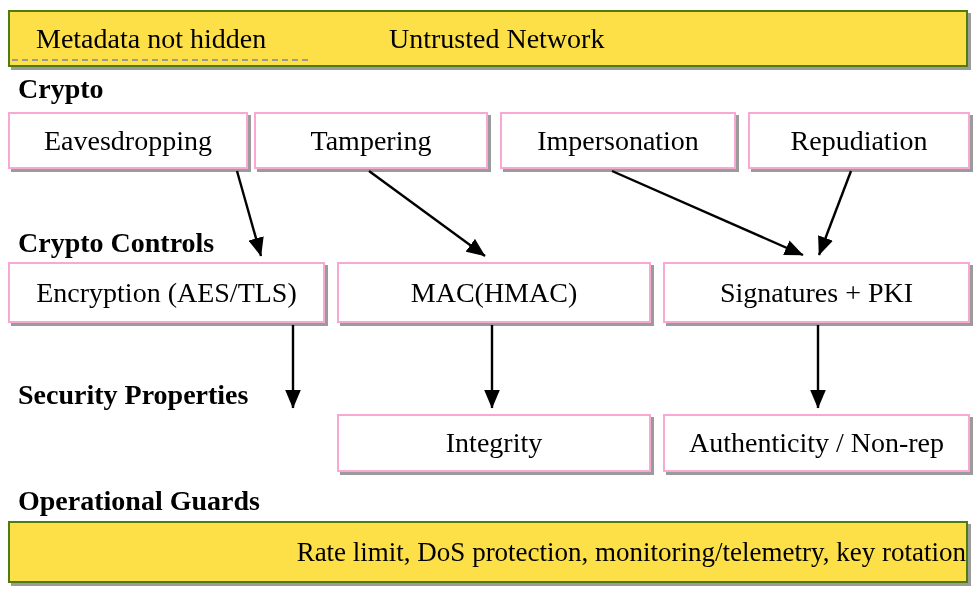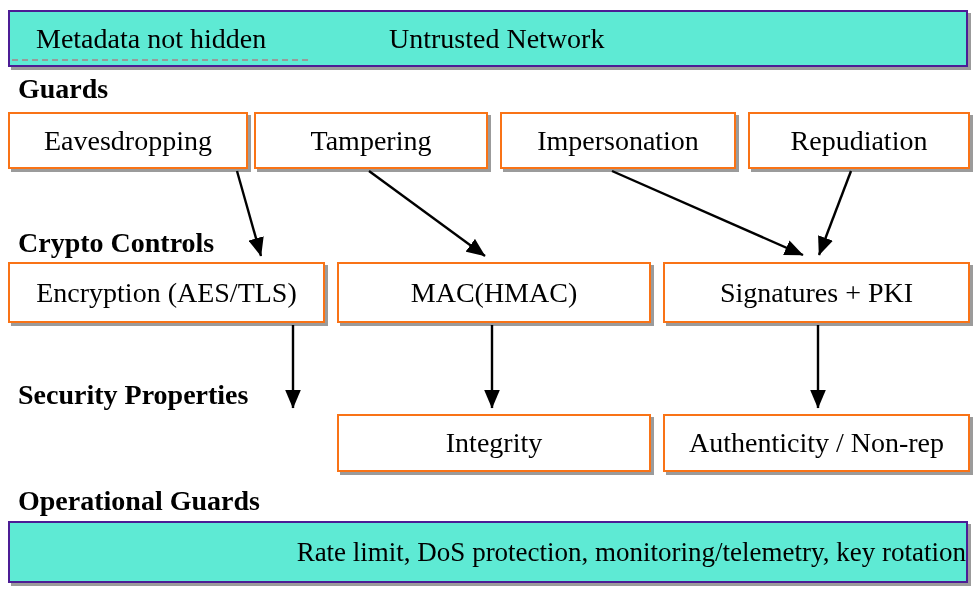--- a/index.html
+++ b/index.html
@@ -1,22 +1,22 @@
 <!DOCTYPE html>
 <html><head>
 <meta charset="utf-8">
 <style>
   html,body{margin:0;padding:0;background:#ffffff;}
   .stage{
     position:relative;width:980px;height:593px;background:#ffffff;
     font-family:"Liberation Serif",serif;color:#000;overflow:hidden;
   }
   .band{
-    position:absolute;left:8px;width:956px;background:#5eead4;
-    border:2px solid #4c1d95;box-shadow:3px 3px 0 #9b9b9b;
+    position:absolute;left:8px;width:956px;background:#fde047;
+    border:2px solid #4d7c0f;box-shadow:3px 3px 0 #9b9b9b;
     box-sizing:content-box;
   }
   .top-band{top:10px;height:53px;}
   .bottom-band{
     top:521px;height:58px;display:flex;align-items:center;justify-content:flex-end;
     font-size:27px;
   }
   .band-label{position:absolute;top:0;height:100%;display:flex;align-items:center;font-size:28px;}
   .metadata-label{left:26px;}
   .network-label{left:379px;}
@@ -25,21 +25,21 @@
     border-bottom:2px dashed #999;
   }
   .section-label{
     position:absolute;left:18px;margin:0;font-size:28px;font-weight:bold;line-height:30px;
   }
   .lbl-threats{top:74px;}
   .lbl-crypto{top:228px;text-align:center;}
   .lbl-props{top:380px;}
   .lbl-guards{top:486px;}
   .node{
-    position:absolute;background:#ffffff;border:2px solid #f97316;
+    position:absolute;background:#ffffff;border:2px solid #f9a8d4;
     box-shadow:3px 3px 0 #9b9b9b;display:flex;align-items:center;justify-content:center;
     font-size:28px;box-sizing:border-box;
   }
   .row-threats{top:112px;height:57px;}
   .row-crypto{top:262px;height:61px;justify-content:center;}
   .row-props{top:414px;height:58px;}
   .t1{left:8px;width:240px;}
   .t2{left:254px;width:234px;}
   .t3{left:500px;width:236px;text-align:right;}
   .t4{left:748px;width:222px;}
@@ -52,21 +52,21 @@
 <body>
 
 <div class="stage">
 
   <div class="band top-band">
     <span class="band-label metadata-label">Metadata not hidden</span>
     <span class="band-label network-label">Untrusted Network</span>
     <div class="dashed-underline"></div>
   </div>
 
-  <h2 class="section-label lbl-threats">Guards</h2>
+  <h2 class="section-label lbl-threats">Crypto</h2>
   <h2 class="section-label lbl-crypto">Crypto Controls</h2>
   <h2 class="section-label lbl-props">Security Properties</h2>
   <h2 class="section-label lbl-guards">Operational Guards</h2>
 
   <div class="node row-threats t1">
     <span>Eavesdropping</span>
   </div>
   <div class="node row-threats t2">
     <span>Tampering</span>
   </div>

